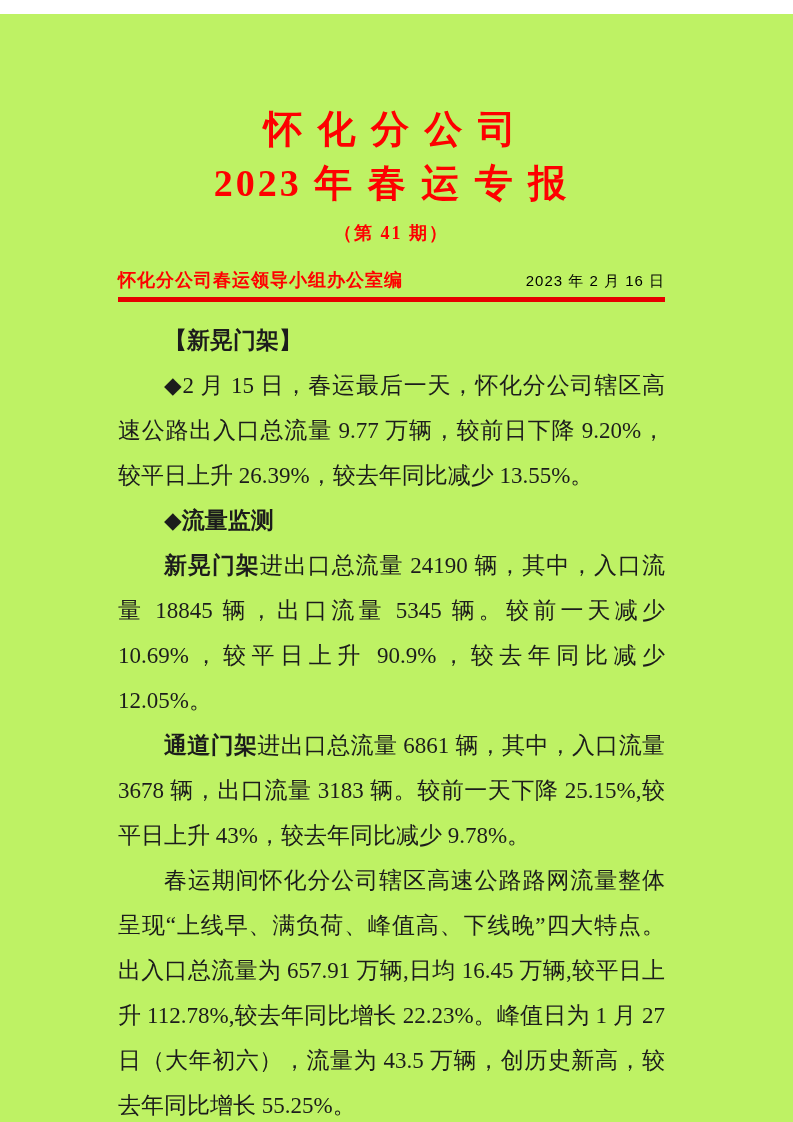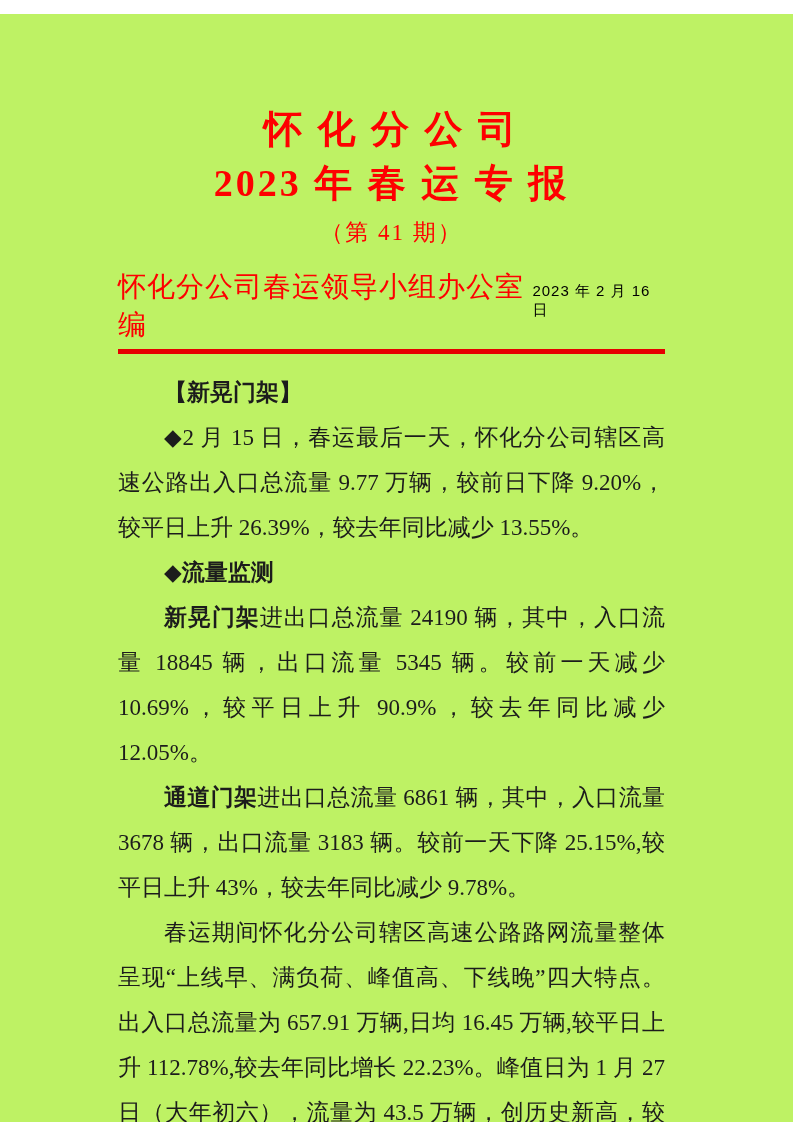--- a/index.html
+++ b/index.html
@@ -26,37 +26,37 @@
   .title-line {
     color: #fe0000;
     font-weight: 700;
     font-size: 38px;
     line-height: 54px;
     letter-spacing: 3px;
     white-space: nowrap;
   }
   .issue-line {
     color: #fe0000;
-    font-weight: 400;
-    font-size: 23px;
+    font-weight: 700;
+    font-size: 18px;
     line-height: 38px;
     margin-top: 4px;
     letter-spacing: 2px;
   }
   
   .masthead {
     margin-top: 16px;
     display: flex;
     justify-content: space-between;
     align-items: baseline;
   }
   .masthead .publisher {
     color: #fe0000;
-    font-weight: 400;
-    font-size: 28px;
+    font-weight: 700;
+    font-size: 18px;
     font-family: "Liberation Sans", "DejaVu Sans", sans-serif;
     letter-spacing: 1px;
   }
   .masthead .pub-date {
     color: #000000;
     font-weight: 400;
     font-size: 15px;
     font-family: "Liberation Sans", "DejaVu Sans", sans-serif;
     letter-spacing: 1px;
   }

